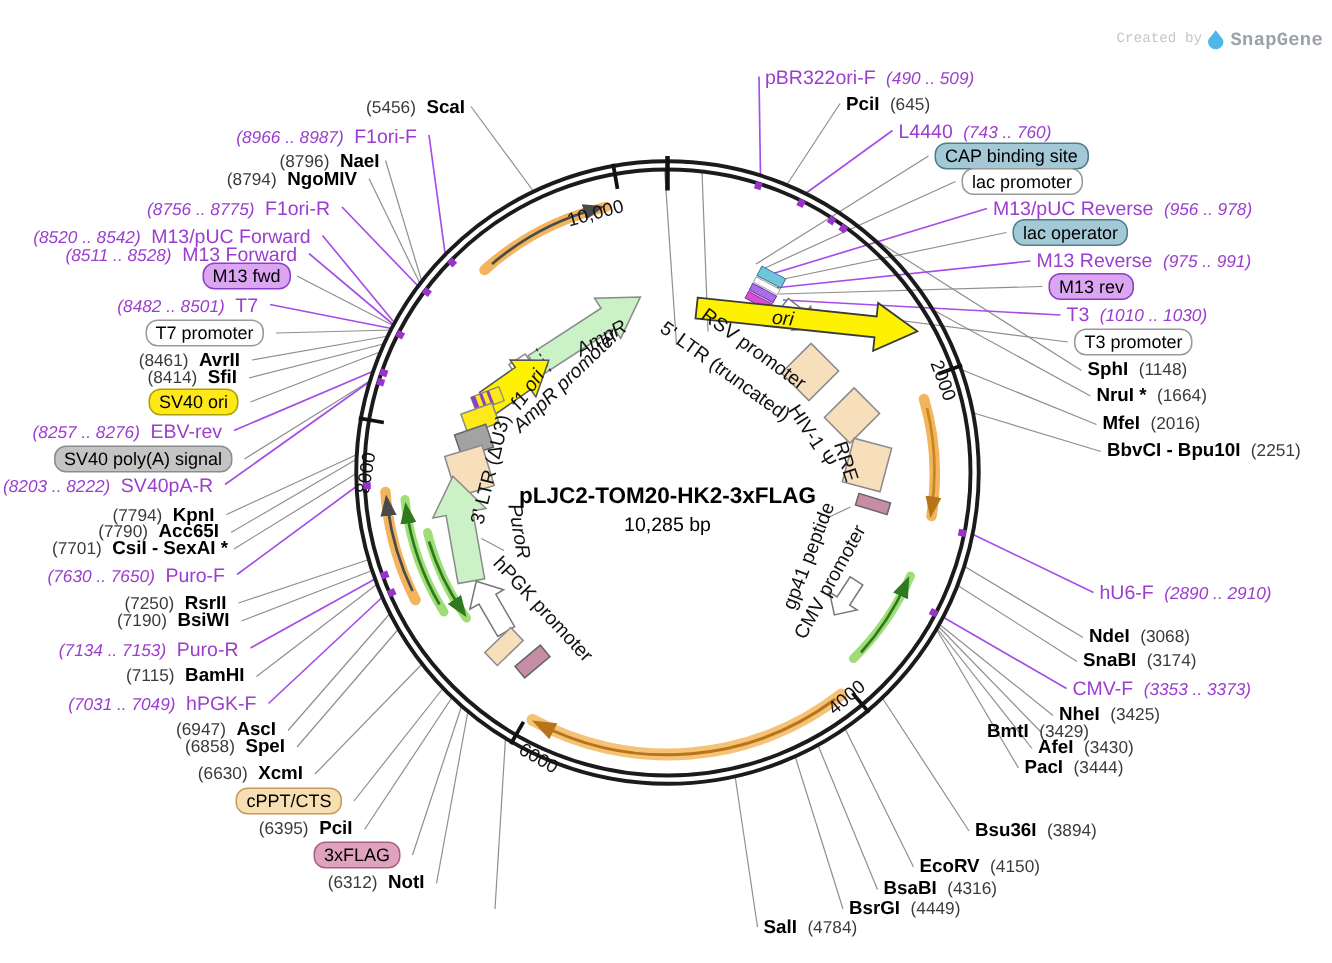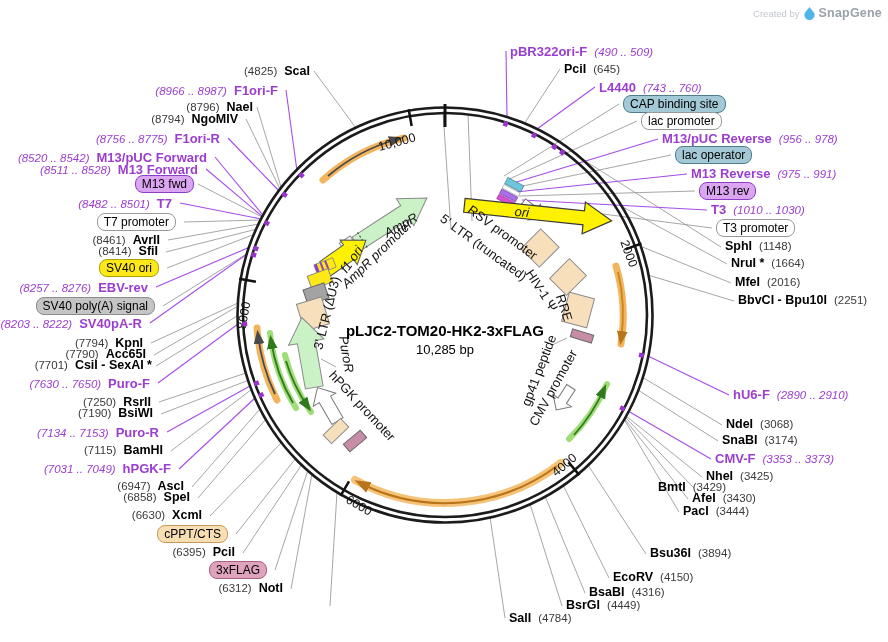--- a/index.html
+++ b/index.html
@@ -3,36 +3,36 @@
 <meta charset="utf-8">
 <style>
   html,body{margin:0;padding:0;background:#fff;}
   body{width:888px;height:642px;position:relative;overflow:hidden;
        font-family:"Liberation Sans",sans-serif;}
   .stage{position:absolute;inset:0;}
   svg.map{position:absolute;left:0;top:0;}
   .lbl{position:absolute;white-space:nowrap;font-size:12.5px;color:#222;line-height:15px;}
   .lbl .nm{font-weight:700;color:#000;}
   .lbl .pos{font-size:11.5px;color:#3a3a3a;}
-  .lbl.primer .nm{font-weight:700;color:#9B3DCE;font-size:13px;}
+  .lbl.primer .nm{font-weight:400;color:#9B3DCE;font-size:13px;}
   .lbl.primer .pos{color:#9B3DCE;font-style:italic;}
   .lbl span + span{margin-left:7px;}
   .pill{position:absolute;font-size:12px;line-height:14px;padding:1px 6px;border-radius:8px;
         border:1px solid #404040;background:#fff;color:#000;white-space:nowrap;}
   .pill.purple{background:#DCA5F2;border-color:#8A3FC6;}
   .pill.yellow{background:#FFE818;border-color:#ABA000;}
   .pill.gray{background:#C4C4C4;border-color:#8C8C8C;}
   .pill.tan{background:#F8DFB3;border-color:#C79A5B;}
   .pill.pink{background:#E0A3BE;border-color:#A8627F;}
   .pill.teal{background:#A3C9D6;border-color:#4f7d8c;}
   .pill.white{background:#fff;border-color:#999;}
   .title{position:absolute;left:445px;top:322px;transform:translateX(-50%);text-align:center;}
   .title .nm{font-weight:700;font-size:15px;color:#000;}
   .title .bp{font-size:13px;color:#000;margin-top:3px;}
-  .wm{position:absolute;top:6px;right:6px;display:flex;align-items:center;gap:4px;}
+  .wm{position:absolute;top:20px;right:6px;display:flex;align-items:flex-start;gap:4px;font-family:Liberation Mono, monospace;}
   .wm .made{font-size:9.5px;color:#C2C7CD;}
   .wm .brand{font-size:12.5px;font-weight:700;color:#9AA1A9;letter-spacing:.2px;}
   text{font-family:"Liberation Sans",sans-serif;}
   .svgtxt{font-size:13px;fill:#111;}
   .it{font-style:italic;}
   .ticktxt{font-size:12.5px;fill:#111;}
 </style>
 </head>
 <body>
 
@@ -319,21 +319,21 @@
 </div>
 
 <div class="wm">
   <span class="made">Created by</span>
   <svg width="11" height="13" viewBox="0 0 12 14">
         <path d="M6 0 C8.5 3.8 11.6 5.8 11.6 8.4 A5.6 5.6 0 1 1 0.4 8.4 C0.4 5.8 3.5 3.8 6 0 Z" fill="#4FB6E8"></path>
       </svg>
   <span class="brand">SnapGene</span>
 </div>
 
-<div class="lbl" style="right:578px;top:64px"><span class="pos">(4825)</span><span class="nm">ScaI</span></div>
+<div class="lbl" style="right:578px;top:64px"><span class="pos">(5456)</span><span class="nm">ScaI</span></div>
 <div class="lbl primer" style="right:610px;top:83px"><span class="pos">(8966 .. 8987)</span><span class="nm">F1ori-F</span></div>
 <div class="lbl" style="right:635px;top:100px"><span class="pos">(8796)</span><span class="nm">NaeI</span></div>
 <div class="lbl" style="right:650px;top:112px"><span class="pos">(8794)</span><span class="nm">NgoMIV</span></div>
 <div class="lbl primer" style="right:668px;top:131px"><span class="pos">(8756 .. 8775)</span><span class="nm">F1ori-R</span></div>
 <div class="lbl primer" style="right:681px;top:150px"><span class="pos">(8520 .. 8542)</span><span class="nm">M13/pUC Forward</span></div>
 <div class="lbl primer" style="right:690px;top:162px"><span class="pos">(8511 .. 8528)</span><span class="nm">M13 Forward</span></div>
 <div class="pill purple" style="right:694px;top:175px">M13 fwd</div>
 <div class="lbl primer" style="right:716px;top:196px"><span class="pos">(8482 .. 8501)</span><span class="nm">T7</span></div>
 <div class="pill white" style="right:712px;top:213px">T7 promoter</div>
 <div class="lbl" style="right:728px;top:233px"><span class="pos">(8461)</span><span class="nm">AvrII</span></div>

